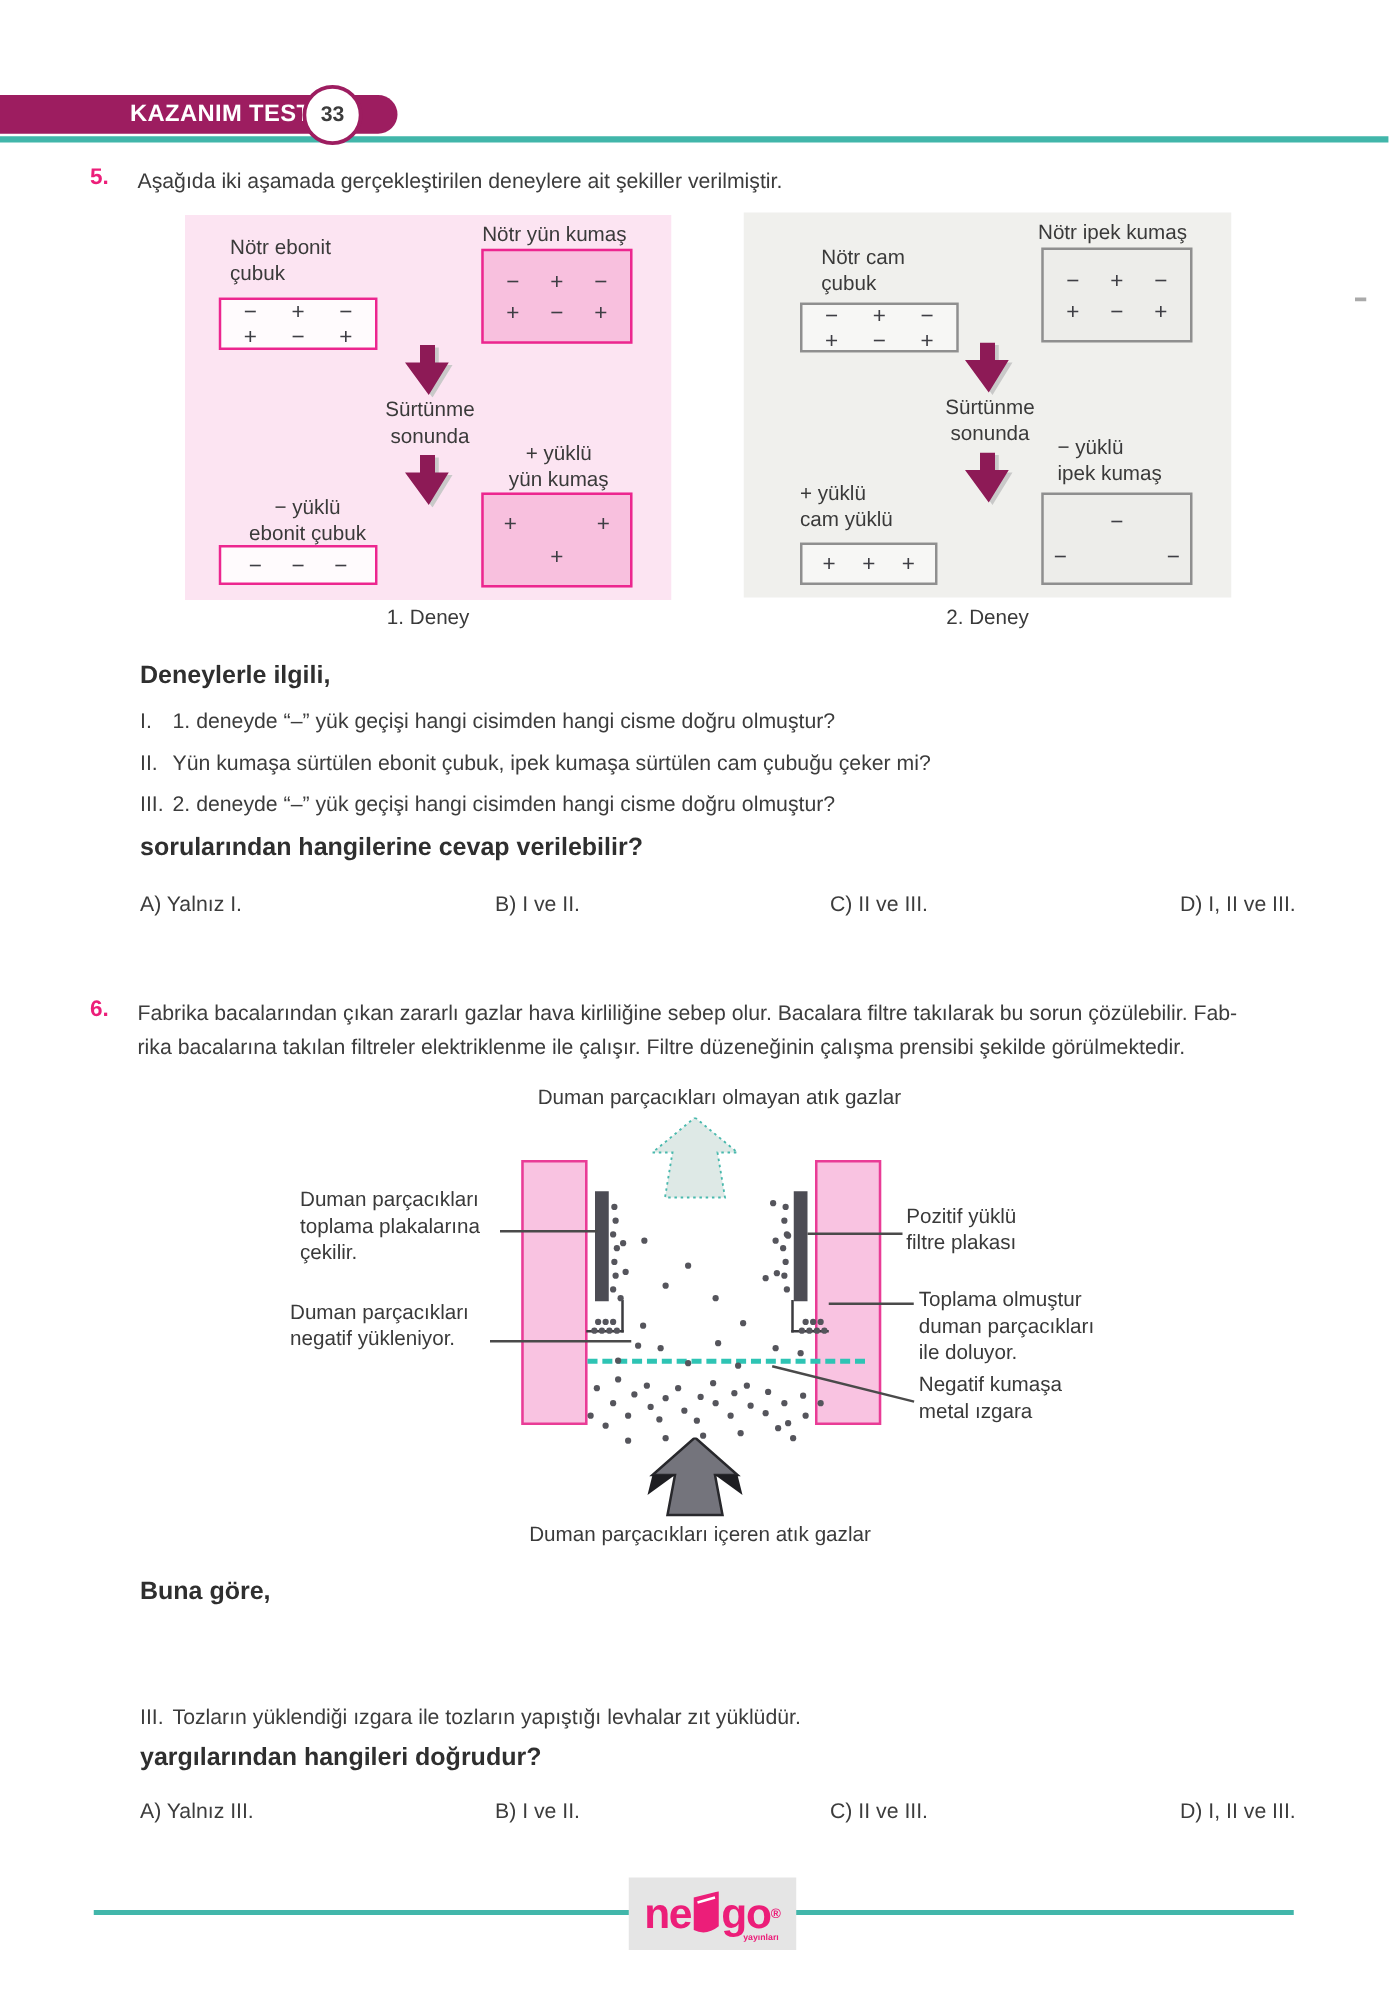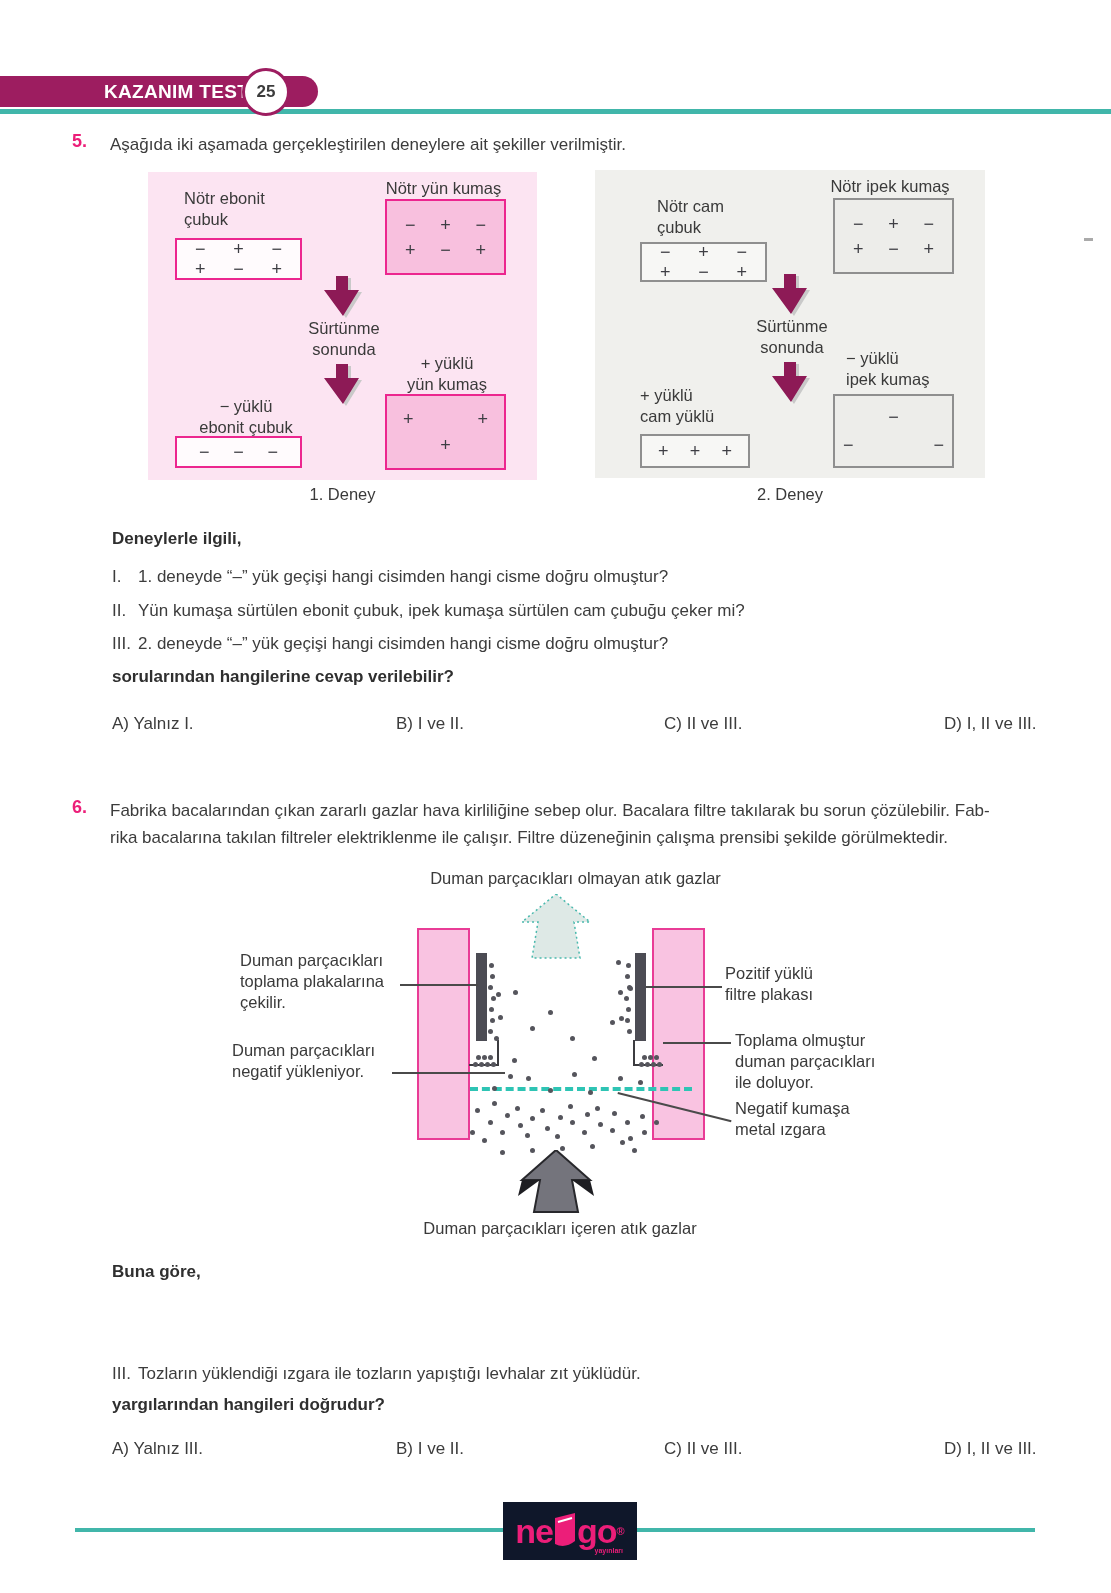--- a/index.html
+++ b/index.html
@@ -12,21 +12,21 @@
         border-radius:0 17px 17px 0;display:flex;align-items:center;}
   .pill-title{color:#fff;font-weight:bold;font-size:19px;letter-spacing:.3px;margin-left:104px;white-space:nowrap;}
   .badge{left:242px;top:68px;width:42px;height:42px;background:#fff;border:3px solid #9d1d60;
          border-radius:50%;display:flex;align-items:center;justify-content:center;
          font-weight:bold;font-size:17px;color:#3c3c3c;z-index:5;}
   .rule-top{left:0;top:109px;width:1111px;height:5px;background:#41b6aa;}
 
   
   .qnum{color:#ec1e79;font-weight:bold;font-size:18px;}
   .body-text{font-size:17px;line-height:27px;color:#3c3c3c;}
-  .lead{font-size:17px;font-weight:bold;color:#2f2f2f;}
+  .lead{font-size:20px;font-weight:bold;color:#2f2f2f;}
   .itemnum{font-size:17px;width:26px;display:inline-block;}
   .option{font-size:17px;white-space:nowrap;}
 
   
   .panel{overflow:visible;}
   .panel1{left:148px;top:172px;width:389px;height:308px;background:#fce4f2;}
   .panel2{left:595px;top:170px;width:390px;height:308px;background:#f0f0ed;}
   .dlabel{font-size:16.5px;line-height:20.5px;color:#3a3a3a;}
   .center{text-align:center;}
   .cbox{position:absolute;display:flex;flex-direction:column;justify-content:center;box-sizing:border-box;}
@@ -41,37 +41,37 @@
   .wall{position:absolute;width:53px;height:212px;top:60px;background:#f9c3e1;border:2px solid #e93c96;box-sizing:border-box;}
   .plate{position:absolute;width:11px;height:88px;top:85px;background:#4c4c54;}
   .bin{position:absolute;width:30px;height:26px;top:172px;box-sizing:border-box;}
   .leader{position:absolute;height:2px;background:#4a4a4a;}
   .dash-grid{position:absolute;left:240px;top:219px;width:222px;border-top:4px dashed #2ec4b4;}
   .dot{position:absolute;width:5px;height:5px;border-radius:50%;background:#55555c;}
   .q6label{position:absolute;font-size:16.5px;line-height:21px;color:#3a3a3a;}
 
   
   .rule-bottom{left:75px;top:1528px;width:960px;height:4px;background:#41b6aa;}
-  .logo{left:503px;top:1502px;width:134px;height:58px;background:#0f172a;display:flex;
+  .logo{left:503px;top:1502px;width:134px;height:58px;background:#e5e5e5;display:flex;
         align-items:center;justify-content:center;z-index:4;}
   .logo-txt{font-size:34px;font-weight:bold;color:#ec1e79;letter-spacing:-1px;}
   .logo-sub{position:absolute;right:14px;bottom:6px;font-size:7px;color:#ec1e79;font-weight:bold;}
   .logo-reg{font-size:11px;color:#ec1e79;vertical-align:super;font-weight:bold;}
   .artifact{left:1084px;top:238px;width:9px;height:3px;background:#aaa;}
 </style>
 </head>
 <body>
 
 <div class="page">
 
   <div class="abs pill">
     <span class="pill-title">KAZANIM TESTİ</span>
   </div>
   <div class="abs badge">
-    <span>25</span>
+    <span>33</span>
   </div>
   <div class="abs rule-top"></div>
 
   <div class="abs qnum" style="left:72px;top:131px;">5.</div>
   <div class="abs body-text" style="left:110px;top:131px;">Aşağıda iki aşamada gerçekleştirilen deneylere ait şekiller verilmiştir.</div>
 
   <div class="abs panel panel1">
     <div class="abs dlabel" style="left:36px;top:16px;">
       <div>Nötr ebonit</div>
       <div>çubuk</div>

